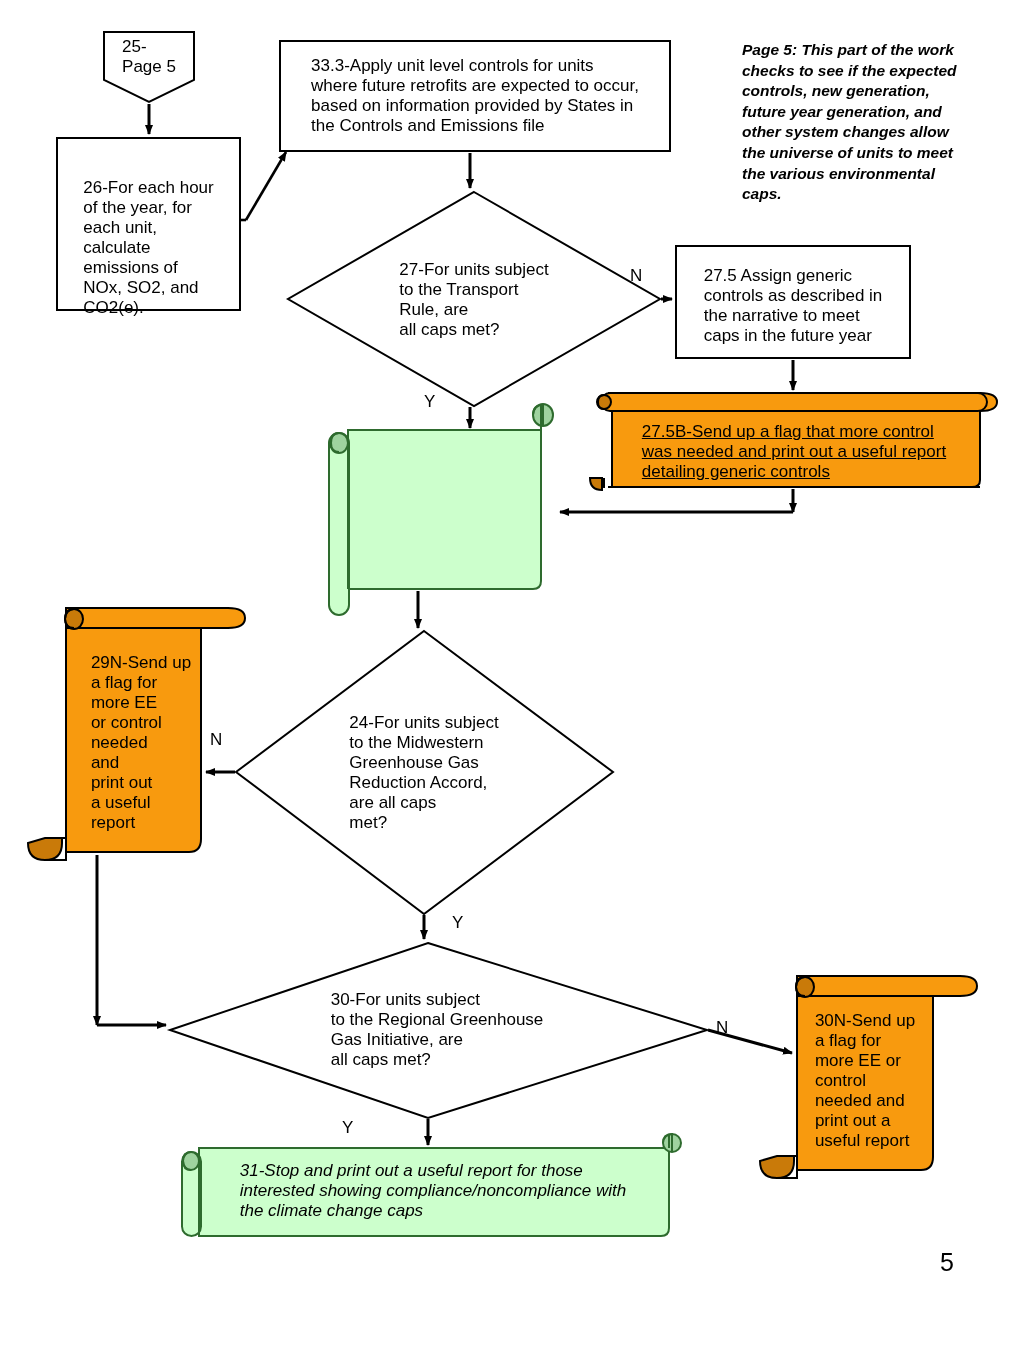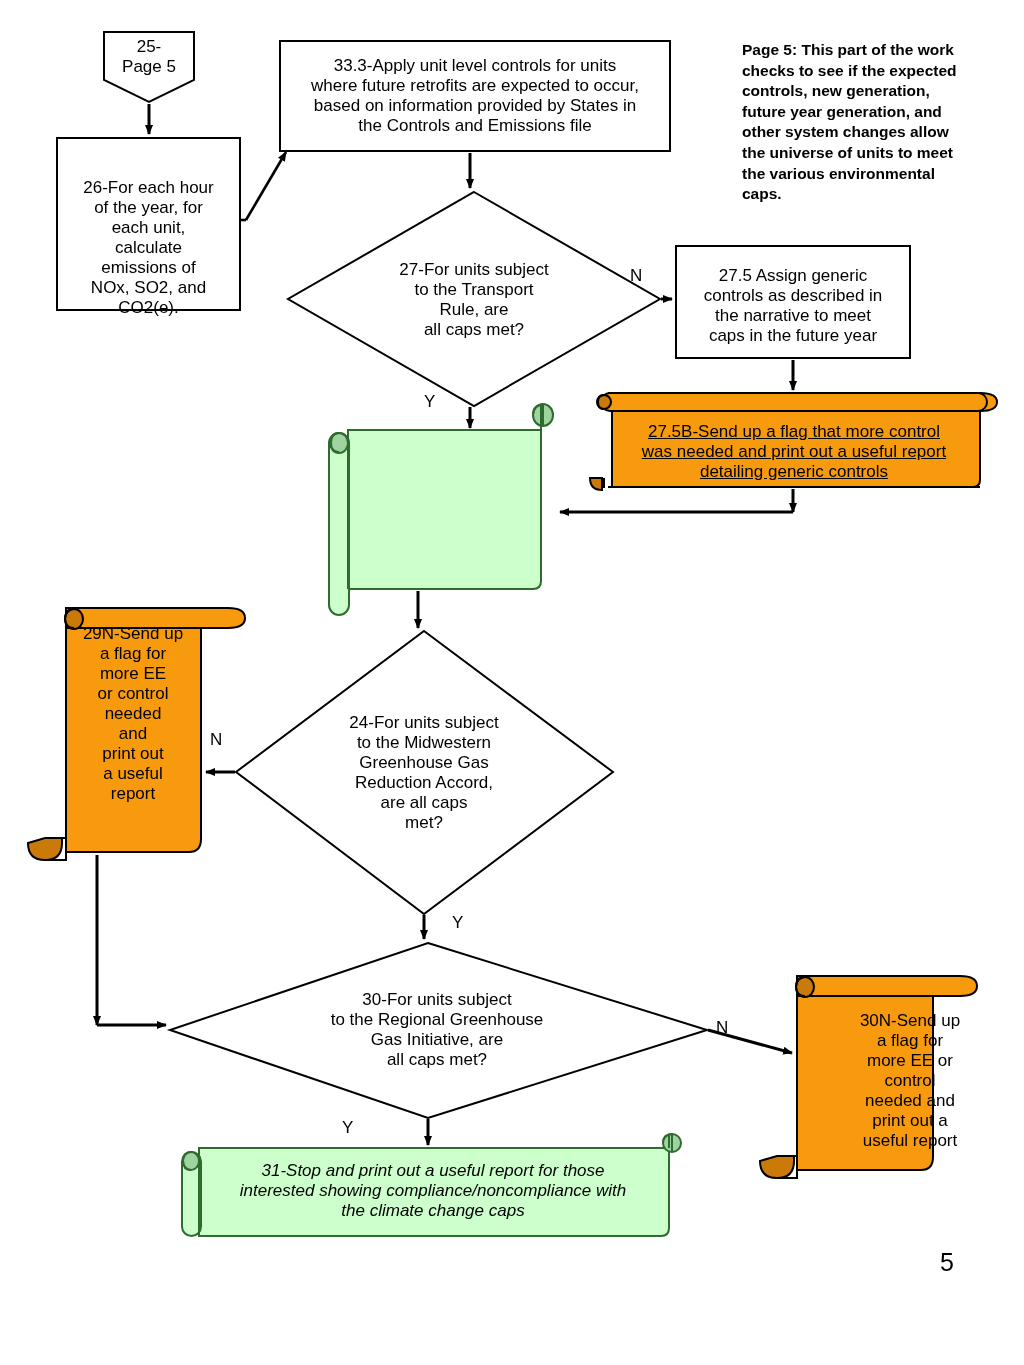--- a/index.html
+++ b/index.html
@@ -23,39 +23,39 @@
     left: 0;
     top: 0;
     width: 1024px;
     height: 1365px;
   }
   .node-text {
     position: absolute;
     display: flex;
     align-items: center;
     justify-content: center;
-    text-align: center;
     line-height: 1.18;
     font-size: 17px;
     color: #000000;
     pointer-events: none;
     white-space: pre-line;
   }
   .edge-label {
     position: absolute;
     font-size: 17px;
     color: #000000;
   }
   .note-text {
     position: absolute;
     font-weight: bold;
     font-size: 15.5px;
     line-height: 1.33;
     color: #000000;
     white-space: pre-line;
+    font-style: italic;
   }
   .footer-text {
     position: absolute;
     font-size: 25px;
     line-height: 1.2;
     color: #000000;
     white-space: pre-line;
     text-align: center;
   }
   .page-num {
@@ -199,21 +199,21 @@
   <div class="node-text" style="left:676px; top:248px; width:234px; height:116px;">27.5 Assign generic
 controls as described in
 the narrative to meet
 caps in the future year</div>
 
   <div class="node-text" style="left:604px; top:413px; width:380px; height:78px;text-decoration:underline;">27.5B-Send up a flag that more control
 was needed and print out a useful report
 detailing generic controls</div>
 
 
-  <div class="node-text" style="left:68px; top:608px; width:130px; height:212px;">29N-Send up
+  <div class="node-text" style="left:68px; top:637px; width:130px; height:212px;padding-left:8px;">29N-Send up
 a flag for
 more EE
 or control
 needed
 and
 print out
 a useful
 report</div>
 
   <div class="node-text" style="left:306px; top:700px; width:236px; height:146px;">24-For units subject
@@ -221,21 +221,21 @@
 Greenhouse Gas
 Reduction Accord,
 are all caps
 met?</div>
 
   <div class="node-text" style="left:292px; top:982px; width:290px; height:96px;">30-For units subject
 to the Regional Greenhouse
 Gas Initiative, are
 all caps met?</div>
 
-  <div class="node-text" style="left:799px; top:998px; width:132px; height:166px;padding-left:45px;">30N-Send up
+  <div class="node-text" style="left:799px; top:998px; width:132px; height:166px;">30N-Send up
 a flag for
 more EE or
 control
 needed and
 print out a
 useful report</div>
 
   <div class="node-text" style="left:202px; top:1150px; width:462px; height:82px;font-style:italic;">31-Stop and print out a useful report for those
 interested showing compliance/noncompliance with
 the climate change caps</div>

